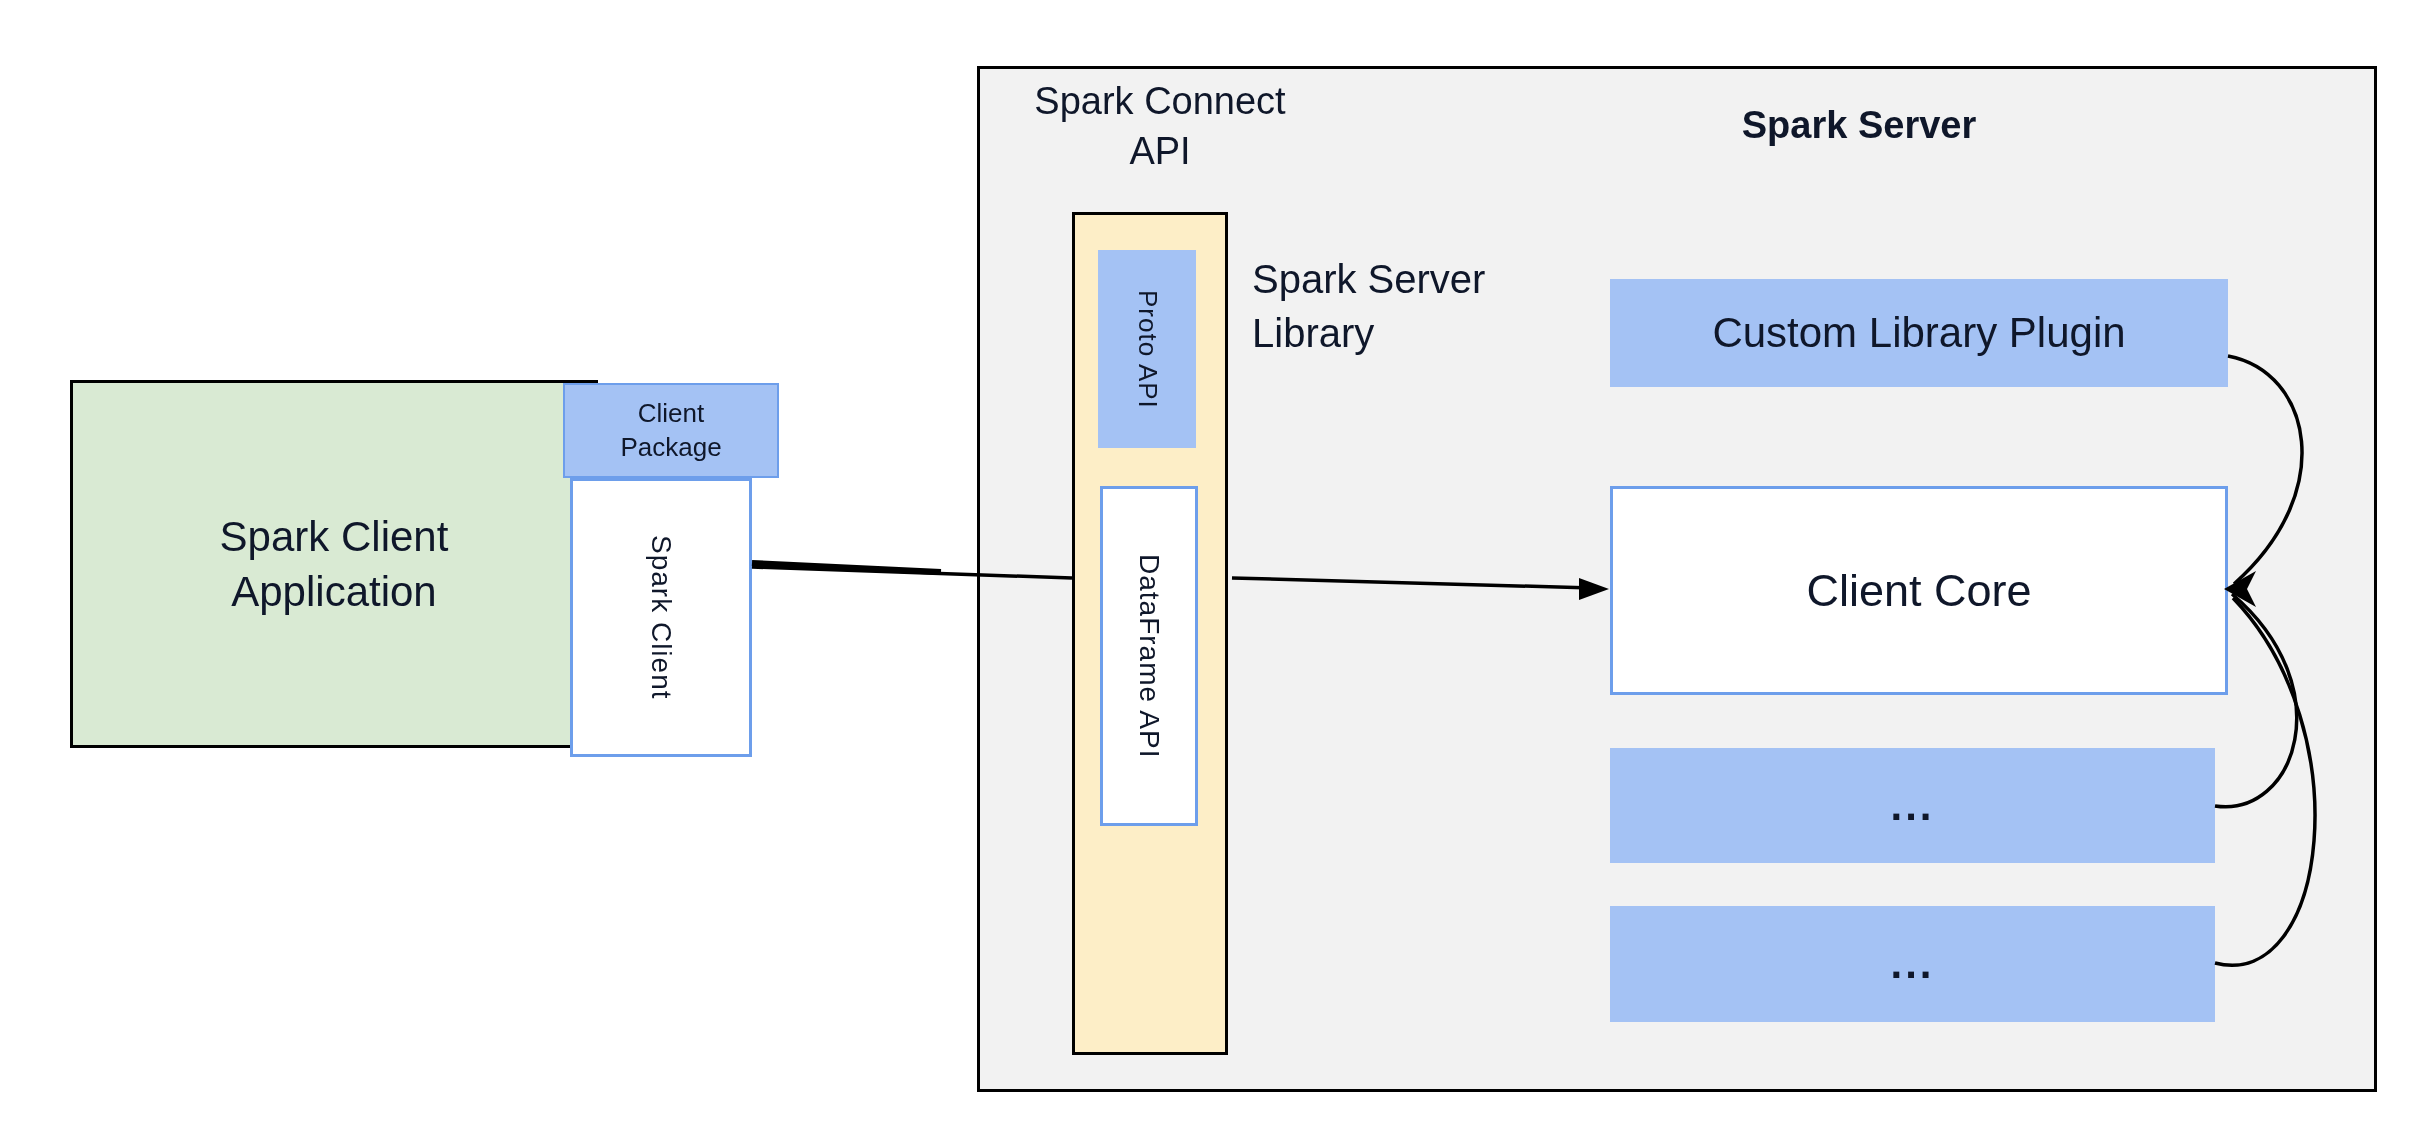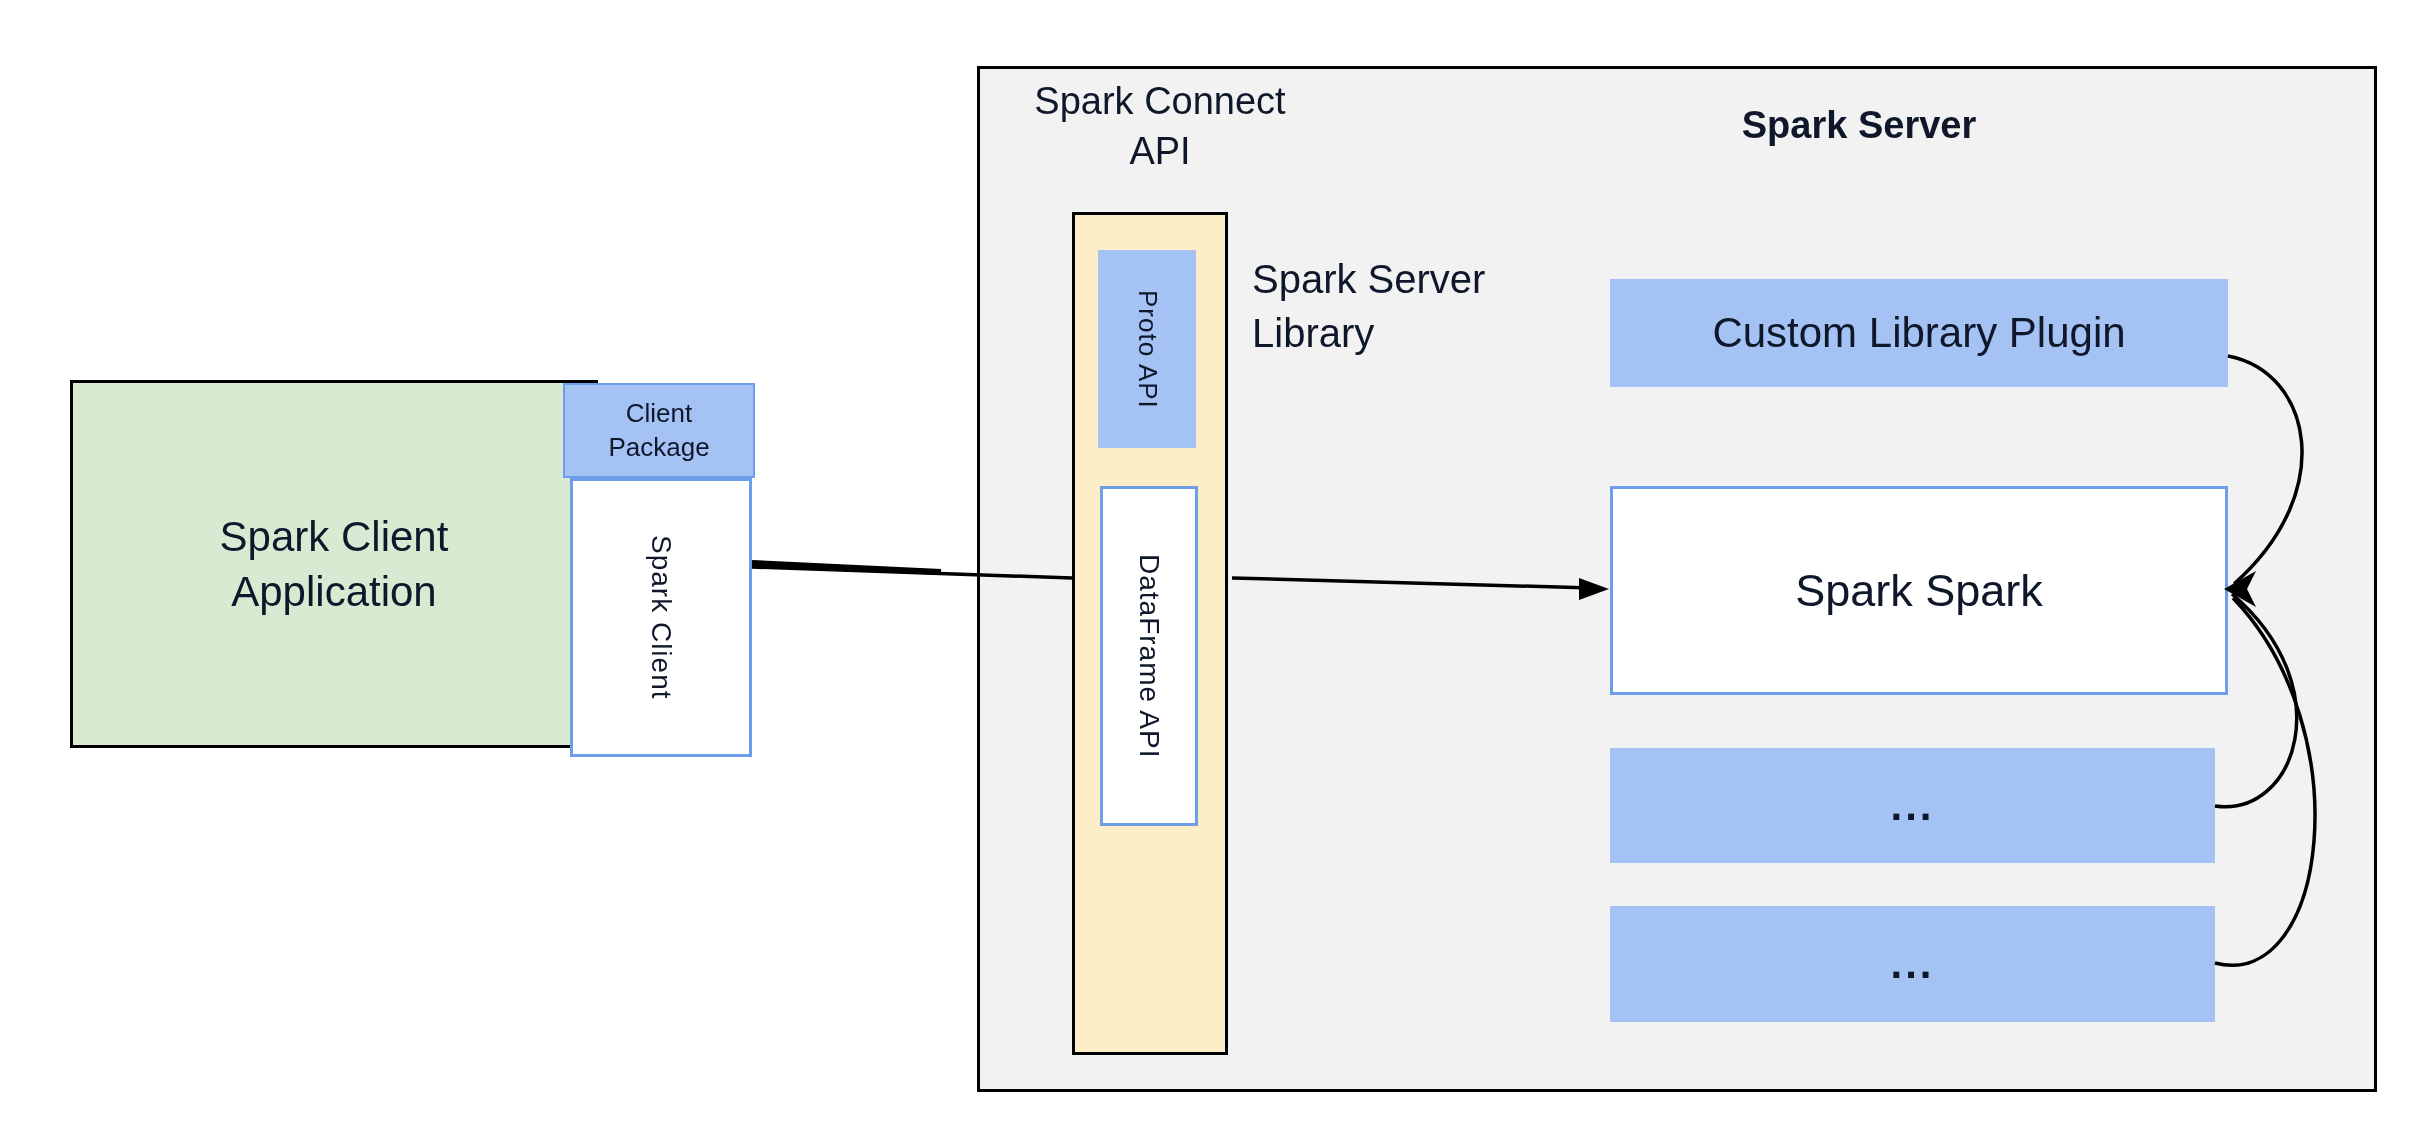--- a/index.html
+++ b/index.html
@@ -21,21 +21,21 @@
   .server-library-label{left:1252px;top:252px;width:330px;font-size:40px;text-align:left;z-index:4;line-height:1.35;}
   
   .connect-pillar{left:1072px;top:212px;width:156px;height:843px;background:#fdeec7;border:3px solid #000;z-index:1;}
   .proto-box{left:1098px;top:250px;width:98px;height:198px;background:#a4c2f4;z-index:2;}
   .dataframe-box{left:1100px;top:486px;width:98px;height:340px;background:#fff;border:3px solid #6d9eeb;z-index:2;}
   .vtext{writing-mode:vertical-rl;letter-spacing:1px;}
   .proto-box .vtext{font-size:26px;}
   .dataframe-box .vtext{font-size:28px;}
   
   .client-app-box{left:70px;top:380px;width:528px;height:368px;background:#d9ead3;border:3px solid #000;z-index:1;font-size:42px;}
-  .client-package-box{left:563px;top:383px;width:192px;height:95px;background:#a4c2f4;border:2px solid #6d9eeb;z-index:2;font-size:26px;line-height:1.3;}
+  .client-package-box{left:563px;top:383px;width:216px;height:95px;background:#a4c2f4;border:2px solid #6d9eeb;z-index:2;font-size:26px;line-height:1.3;}
   .spark-client-box{left:570px;top:478px;width:182px;height:279px;background:#fff;border:3px solid #6d9eeb;z-index:2;}
   .spark-client-box .vtext{font-size:28px;}
   
   .plugin-box{left:1610px;top:279px;width:618px;height:108px;background:#a4c2f4;z-index:2;font-size:42px;}
   .core-box{left:1610px;top:486px;width:618px;height:209px;background:#fff;border:3px solid #6d9eeb;z-index:2;font-size:45px;}
   .dots-box-1{left:1610px;top:748px;width:605px;height:115px;background:#a4c2f4;z-index:2;font-size:42px;font-weight:bold;letter-spacing:3px;}
   .dots-box-2{left:1610px;top:906px;width:605px;height:116px;background:#a4c2f4;z-index:2;font-size:42px;font-weight:bold;letter-spacing:3px;}
   
   .arrows{left:0;top:0;width:2435px;height:1135px;z-index:5;pointer-events:none;}
 </style>
@@ -68,21 +68,21 @@
 
   <div class="abs dataframe-box center">
     <span class="vtext">DataFrame API</span>
   </div>
 
   <div class="abs server-library-label lbl">Spark Server
 Library</div>
 
   <div class="abs plugin-box center">Custom Library Plugin</div>
 
-  <div class="abs core-box center">Spark Spark</div>
+  <div class="abs core-box center">Client Core</div>
 
   <div class="abs dots-box-1 center">...</div>
 
   <div class="abs dots-box-2 center">...</div>
 
   <svg class="abs arrows" viewBox="0 0 2435 1135" xmlns="http://www.w3.org/2000/svg">
 
     <line x1="752" y1="567" x2="1072" y2="578" stroke="#000" stroke-width="3.5"></line>
     <line x1="752" y1="563" x2="941" y2="572" stroke="#000" stroke-width="6"></line>
 

